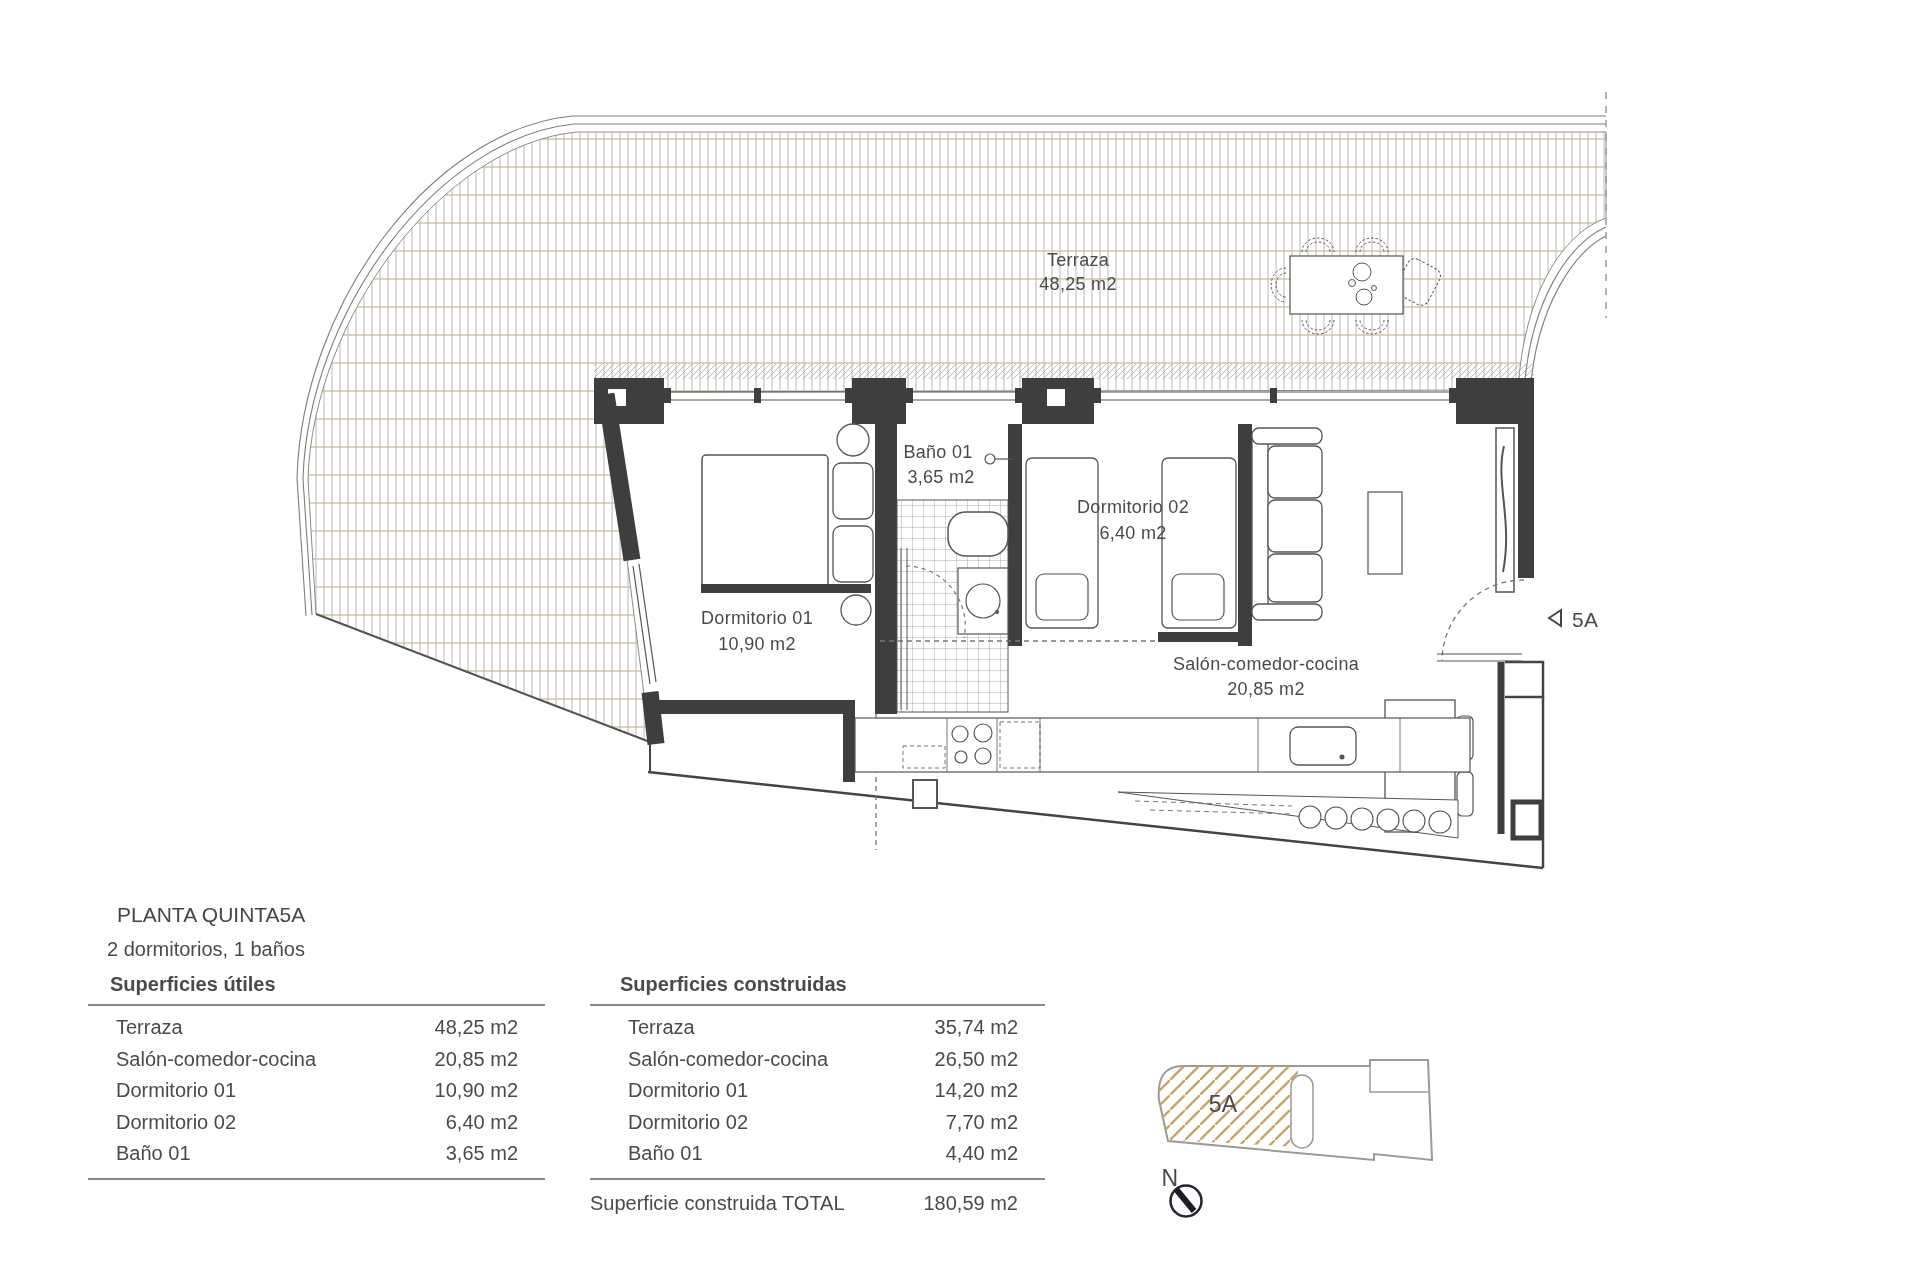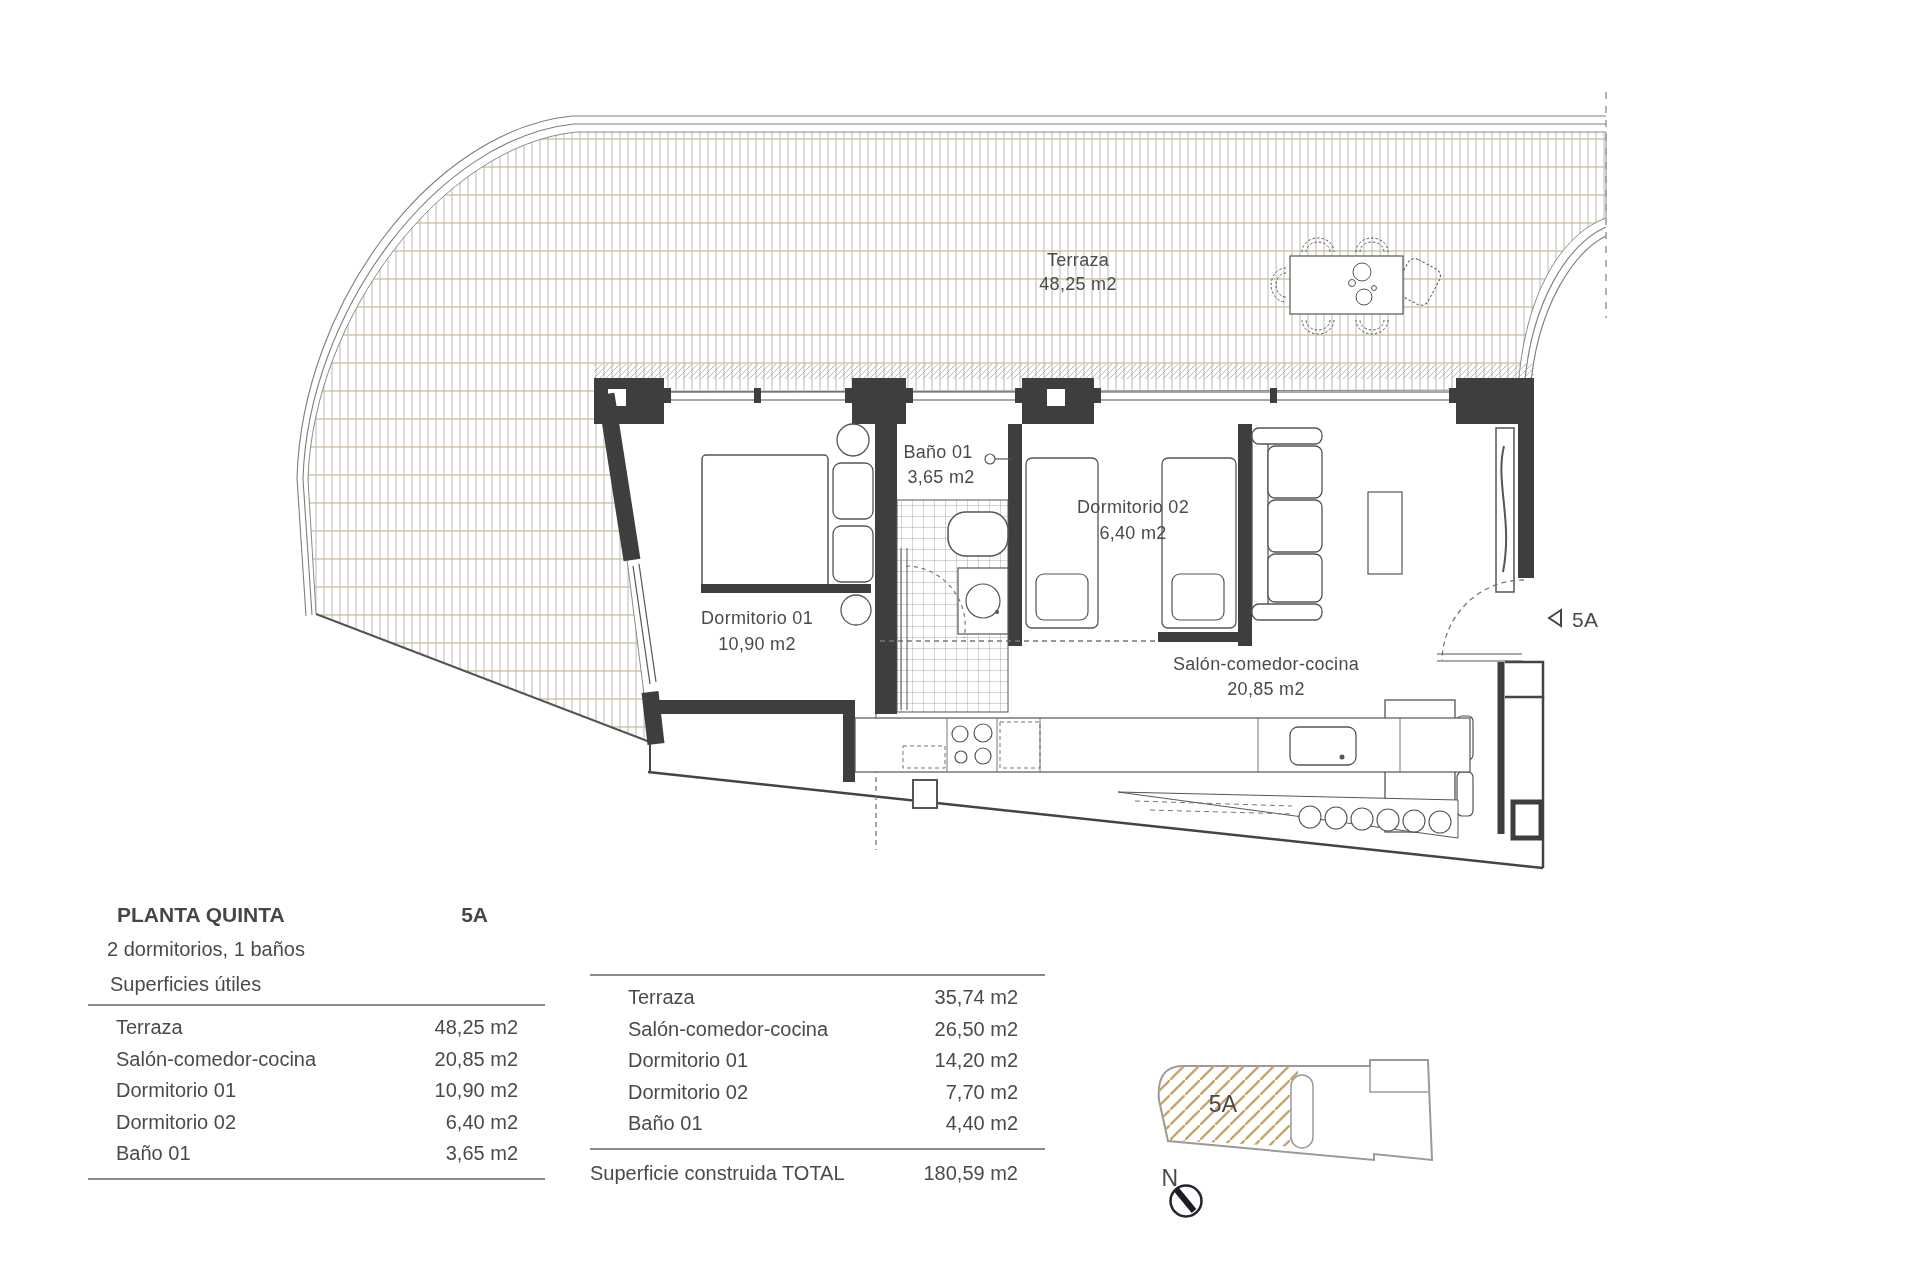--- a/index.html
+++ b/index.html
@@ -5,25 +5,25 @@
   html,body{margin:0;padding:0;background:#ffffff;}
   .canvas{position:relative;width:1920px;height:1280px;background:#ffffff;overflow:hidden;
           font-family:"Liberation Sans",sans-serif;color:#4a4a4a;padding-left:28px;}
   svg{position:absolute;left:0;top:0;}
   svg text{font-family:"Liberation Sans",sans-serif;fill:#4a4a4a;letter-spacing:0.3px;}
 
   
   .summary{position:absolute;font-size:20px;color:#4a4a4a;}
   .summary-left{left:88px;top:900px;width:457px;}
   .summary-right{left:590px;top:900px;width:455px;}
-  .title-line{display:flex;justify-content:space-between;padding-left:29px;padding-right:57px;
-              font-size:21px;height:34px;line-height:30px;color:#464646;font-weight:bold;}
+  .title-line{display:flex;justify-content:flex-start;padding-left:29px;padding-right:57px;
+              font-size:21px;height:34px;line-height:30px;color:#464646;}
   .config{padding-left:19px;height:36px;line-height:30px;font-size:20px;}
   .spacer{height:70px;}
-  .tbl-header{height:30px;line-height:28px;font-size:20px;}
+  .tbl-header{height:30px;line-height:28px;font-size:20px;font-weight:bold;}
   .summary-left .tbl-header{padding-left:22px;}
   .summary-right .tbl-header{padding-left:30px;}
   .rule{height:2px;background:#8a8a8a;margin-top:4px;}
   .rows{padding-top:6px;}
   .row{display:flex;justify-content:space-between;height:31.5px;line-height:31.5px;font-size:20px;}
   .summary-left .row .lbl{padding-left:28px;}
   .summary-right .row .lbl{padding-left:38px;}
   .row .val{padding-right:27px;}
   .total-rule{margin-top:8px;}
   .row.total{margin-top:8px;}
@@ -296,20 +296,21 @@
       <div class="row">
           <span class="lbl">Baño 01</span>
           <span class="val">3,65 m2</span>
         </div>
     </div>
     <div class="rule total-rule"></div>
   </div>
 
   <div class="summary summary-right">
     <div class="spacer"></div>
+    <div class="tbl-header">Superficies  construidas</div>
     <div class="rule"></div>
     <div class="rows">
       <div class="row">
           <span class="lbl">Terraza</span>
           <span class="val">35,74 m2</span>
         </div>
       <div class="row">
           <span class="lbl">Salón-comedor-cocina</span>
           <span class="val">26,50 m2</span>
         </div>

